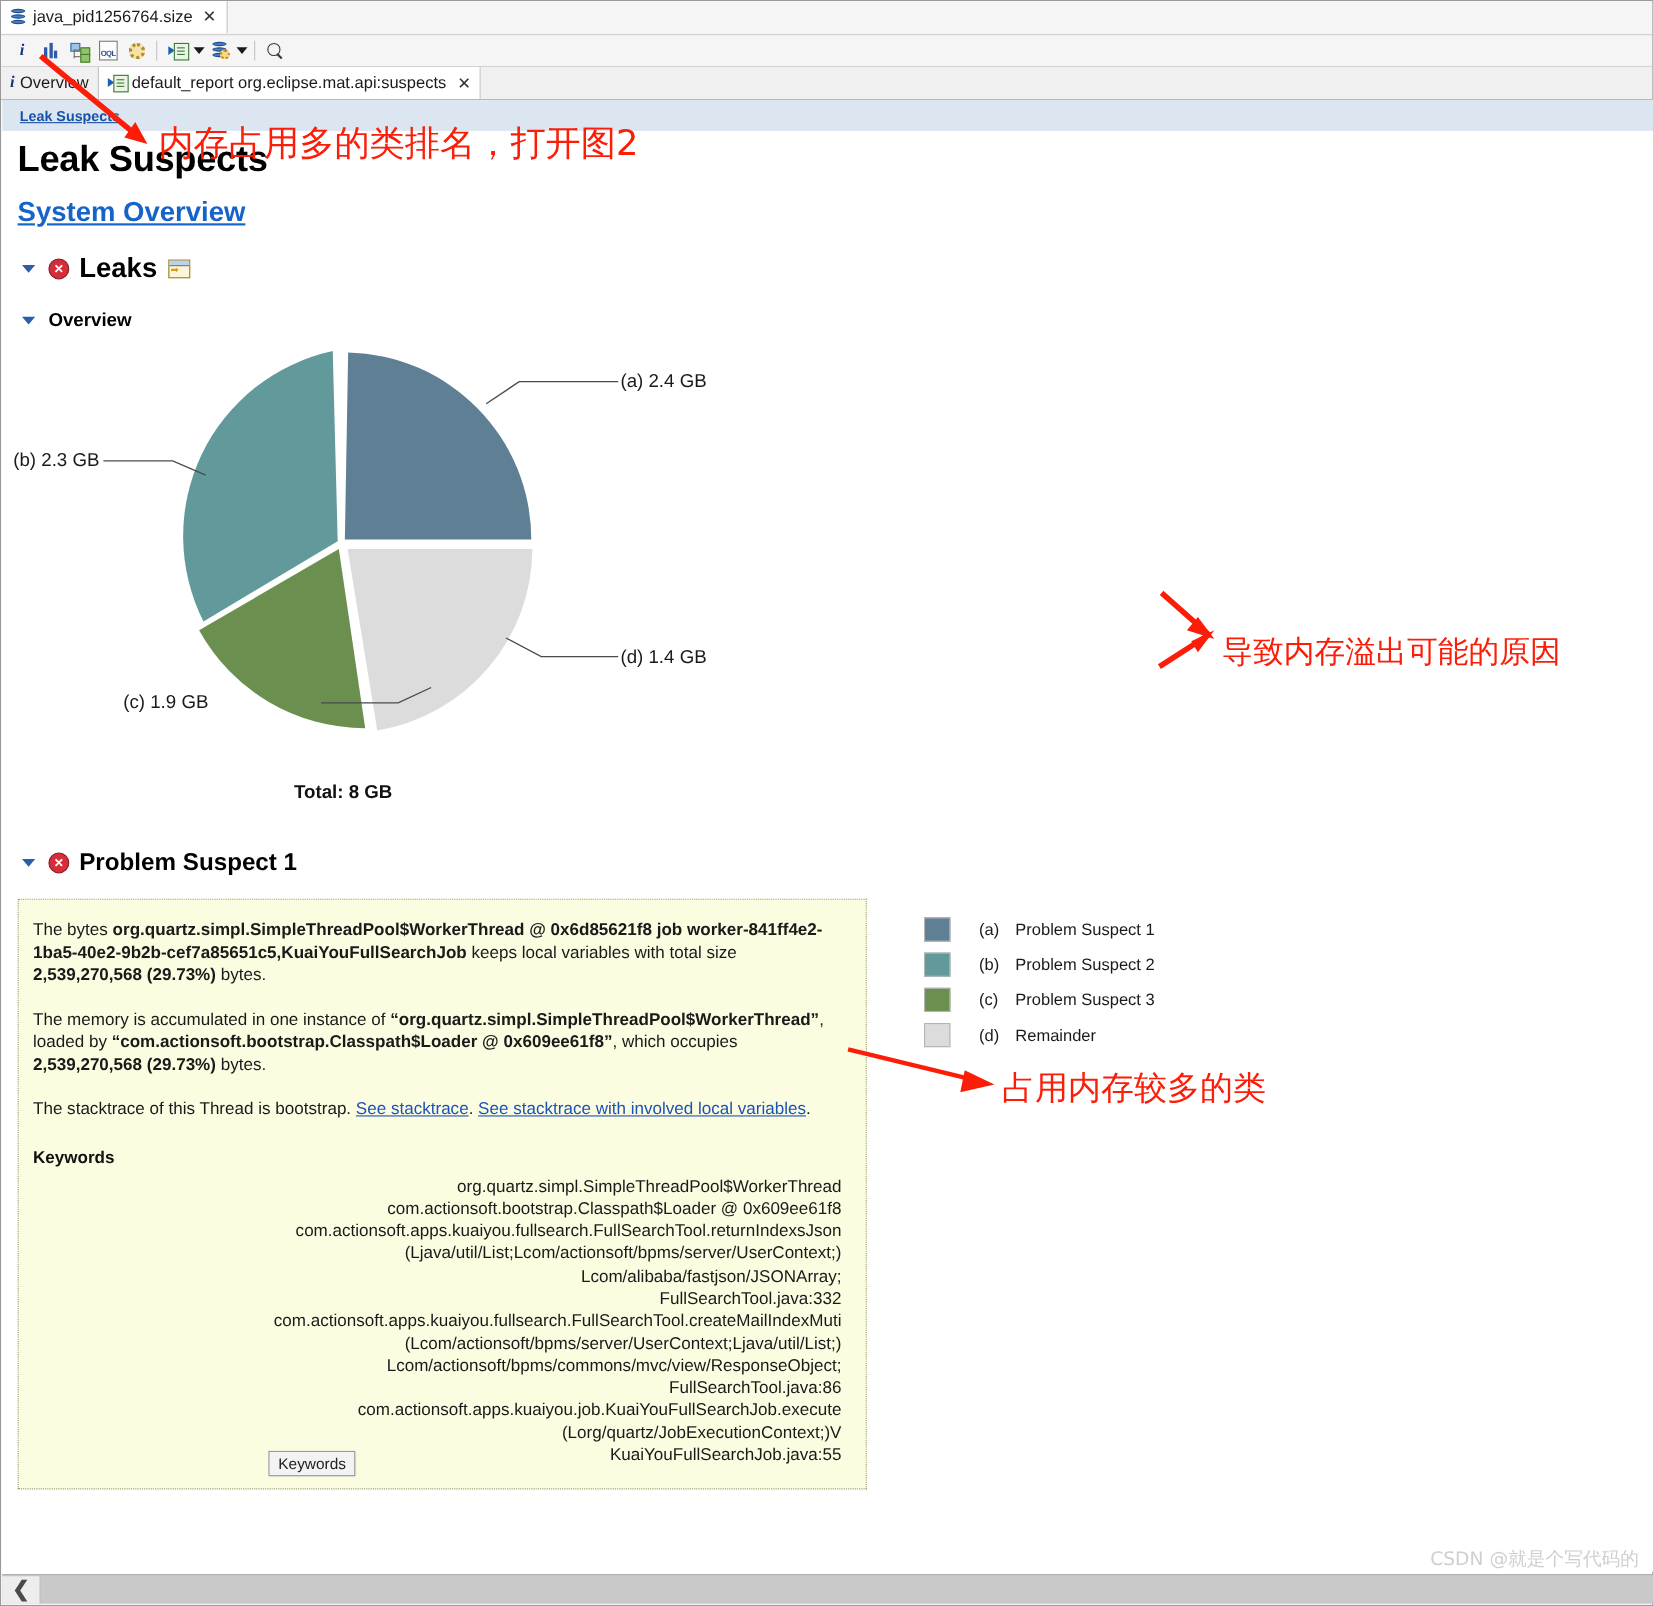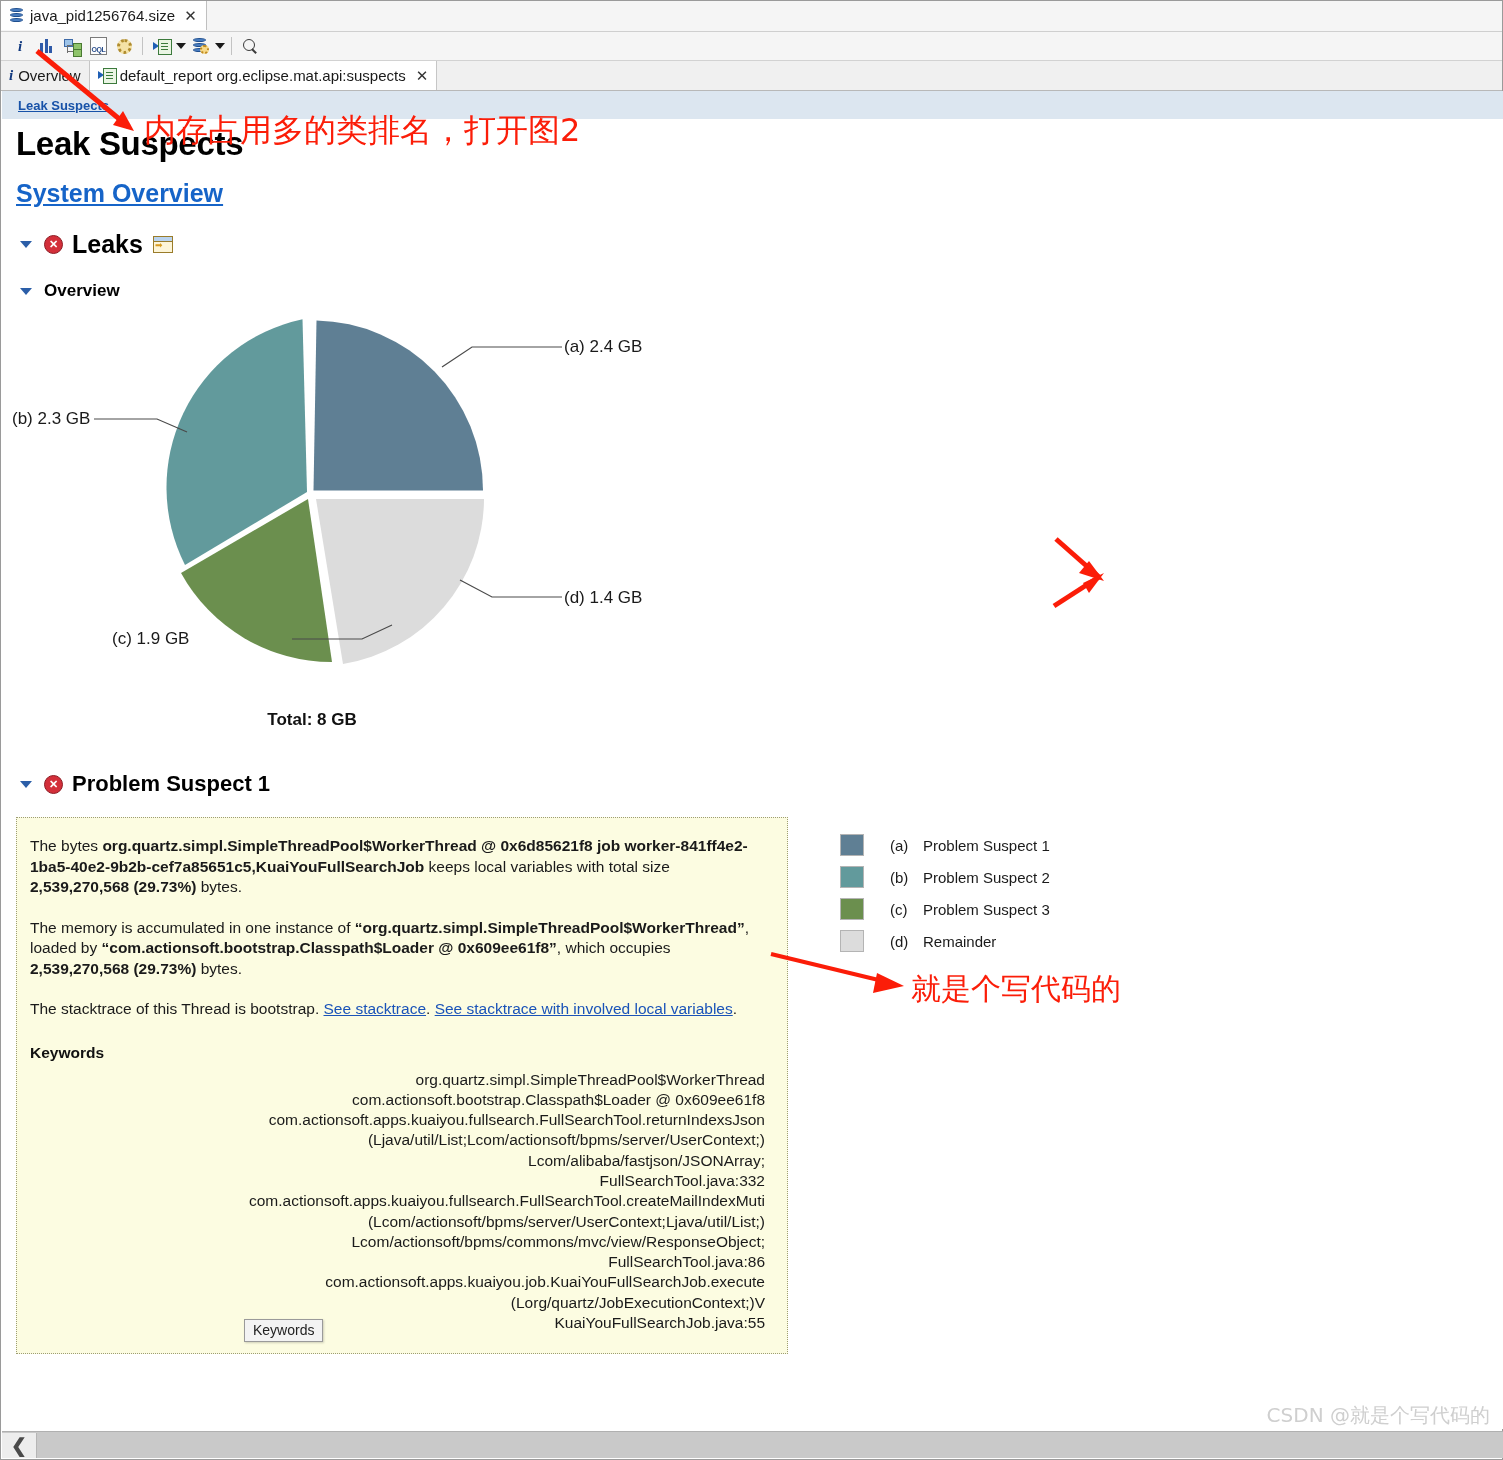--- a/index.html
+++ b/index.html
@@ -110,21 +110,21 @@
   .tooltip{position:absolute;left:243px;top:1318px;background:#f3f3f3;border:1px solid #9a9a9a;
     padding:2px 8px 3px 8px;font-size:14px;color:#222;box-shadow:1px 1px 2px rgba(0,0,0,.18);}
 
   
   .hscroll{position:absolute;left:1px;bottom:1px;width:1501px;height:26px;background:#c9c9c9;border-top:1px solid #b0b0b0;display:flex;align-items:center;}
   .hscroll .arrow{width:34px;height:25px;background:#ededed;border-right:1px solid #b5b5b5;display:flex;align-items:center;justify-content:center;font-size:19px;color:#4a4a4a;font-weight:bold;}
 
   
   .anno{position:absolute;color:#fb1d08;font-weight:normal;pointer-events:none;}
   .anno-cn{font-family:"DejaVu Sans", sans-serif;}
-  .watermark{position:absolute;right:12px;bottom:30px;font-size:20px;color:#cfcfcf;font-family:"DejaVu Sans", sans-serif;text-align:center;}
+  .watermark{position:absolute;right:12px;bottom:30px;font-size:17px;color:#cfcfcf;font-family:"DejaVu Sans", sans-serif;text-align:center;}
   svg.overlay{position:absolute;left:0;top:0;pointer-events:none;}
 </style>
 </head>
 <body>
 
 <div class="app">
 
   <div class="filetab-bar">
     <div class="filetab">
       <span class="db-icon">
@@ -350,16 +350,17 @@
       <path d="M 1103 572 L 1082 582 L 1088 592 Z" fill="#fb1d08"></path>
     </g>
 
     <g>
       <path d="M 770 953 L 890 982" stroke="#fb1d08" stroke-width="4" fill="none"></path>
       <path d="M 903 985 L 872 992 L 876 972 Z" fill="#fb1d08"></path>
     </g>
   </svg>
 
   <div class="anno anno-cn" style="left:143px;top:108px;font-size:32px;">内存占用多的类排名，打开图2</div>
-  <div class="anno anno-cn" style="left:910px;top:968px;font-size:30px;">就是个写代码的</div>
+  <div class="anno anno-cn" style="left:1110px;top:573px;font-size:28px;">导致内存溢出可能的原因</div>
+  <div class="anno anno-cn" style="left:910px;top:968px;font-size:30px;">占用内存较多的类</div>
 
   <div class="watermark">CSDN @就是个写代码的</div>
 </div>
 
 </body></html>

